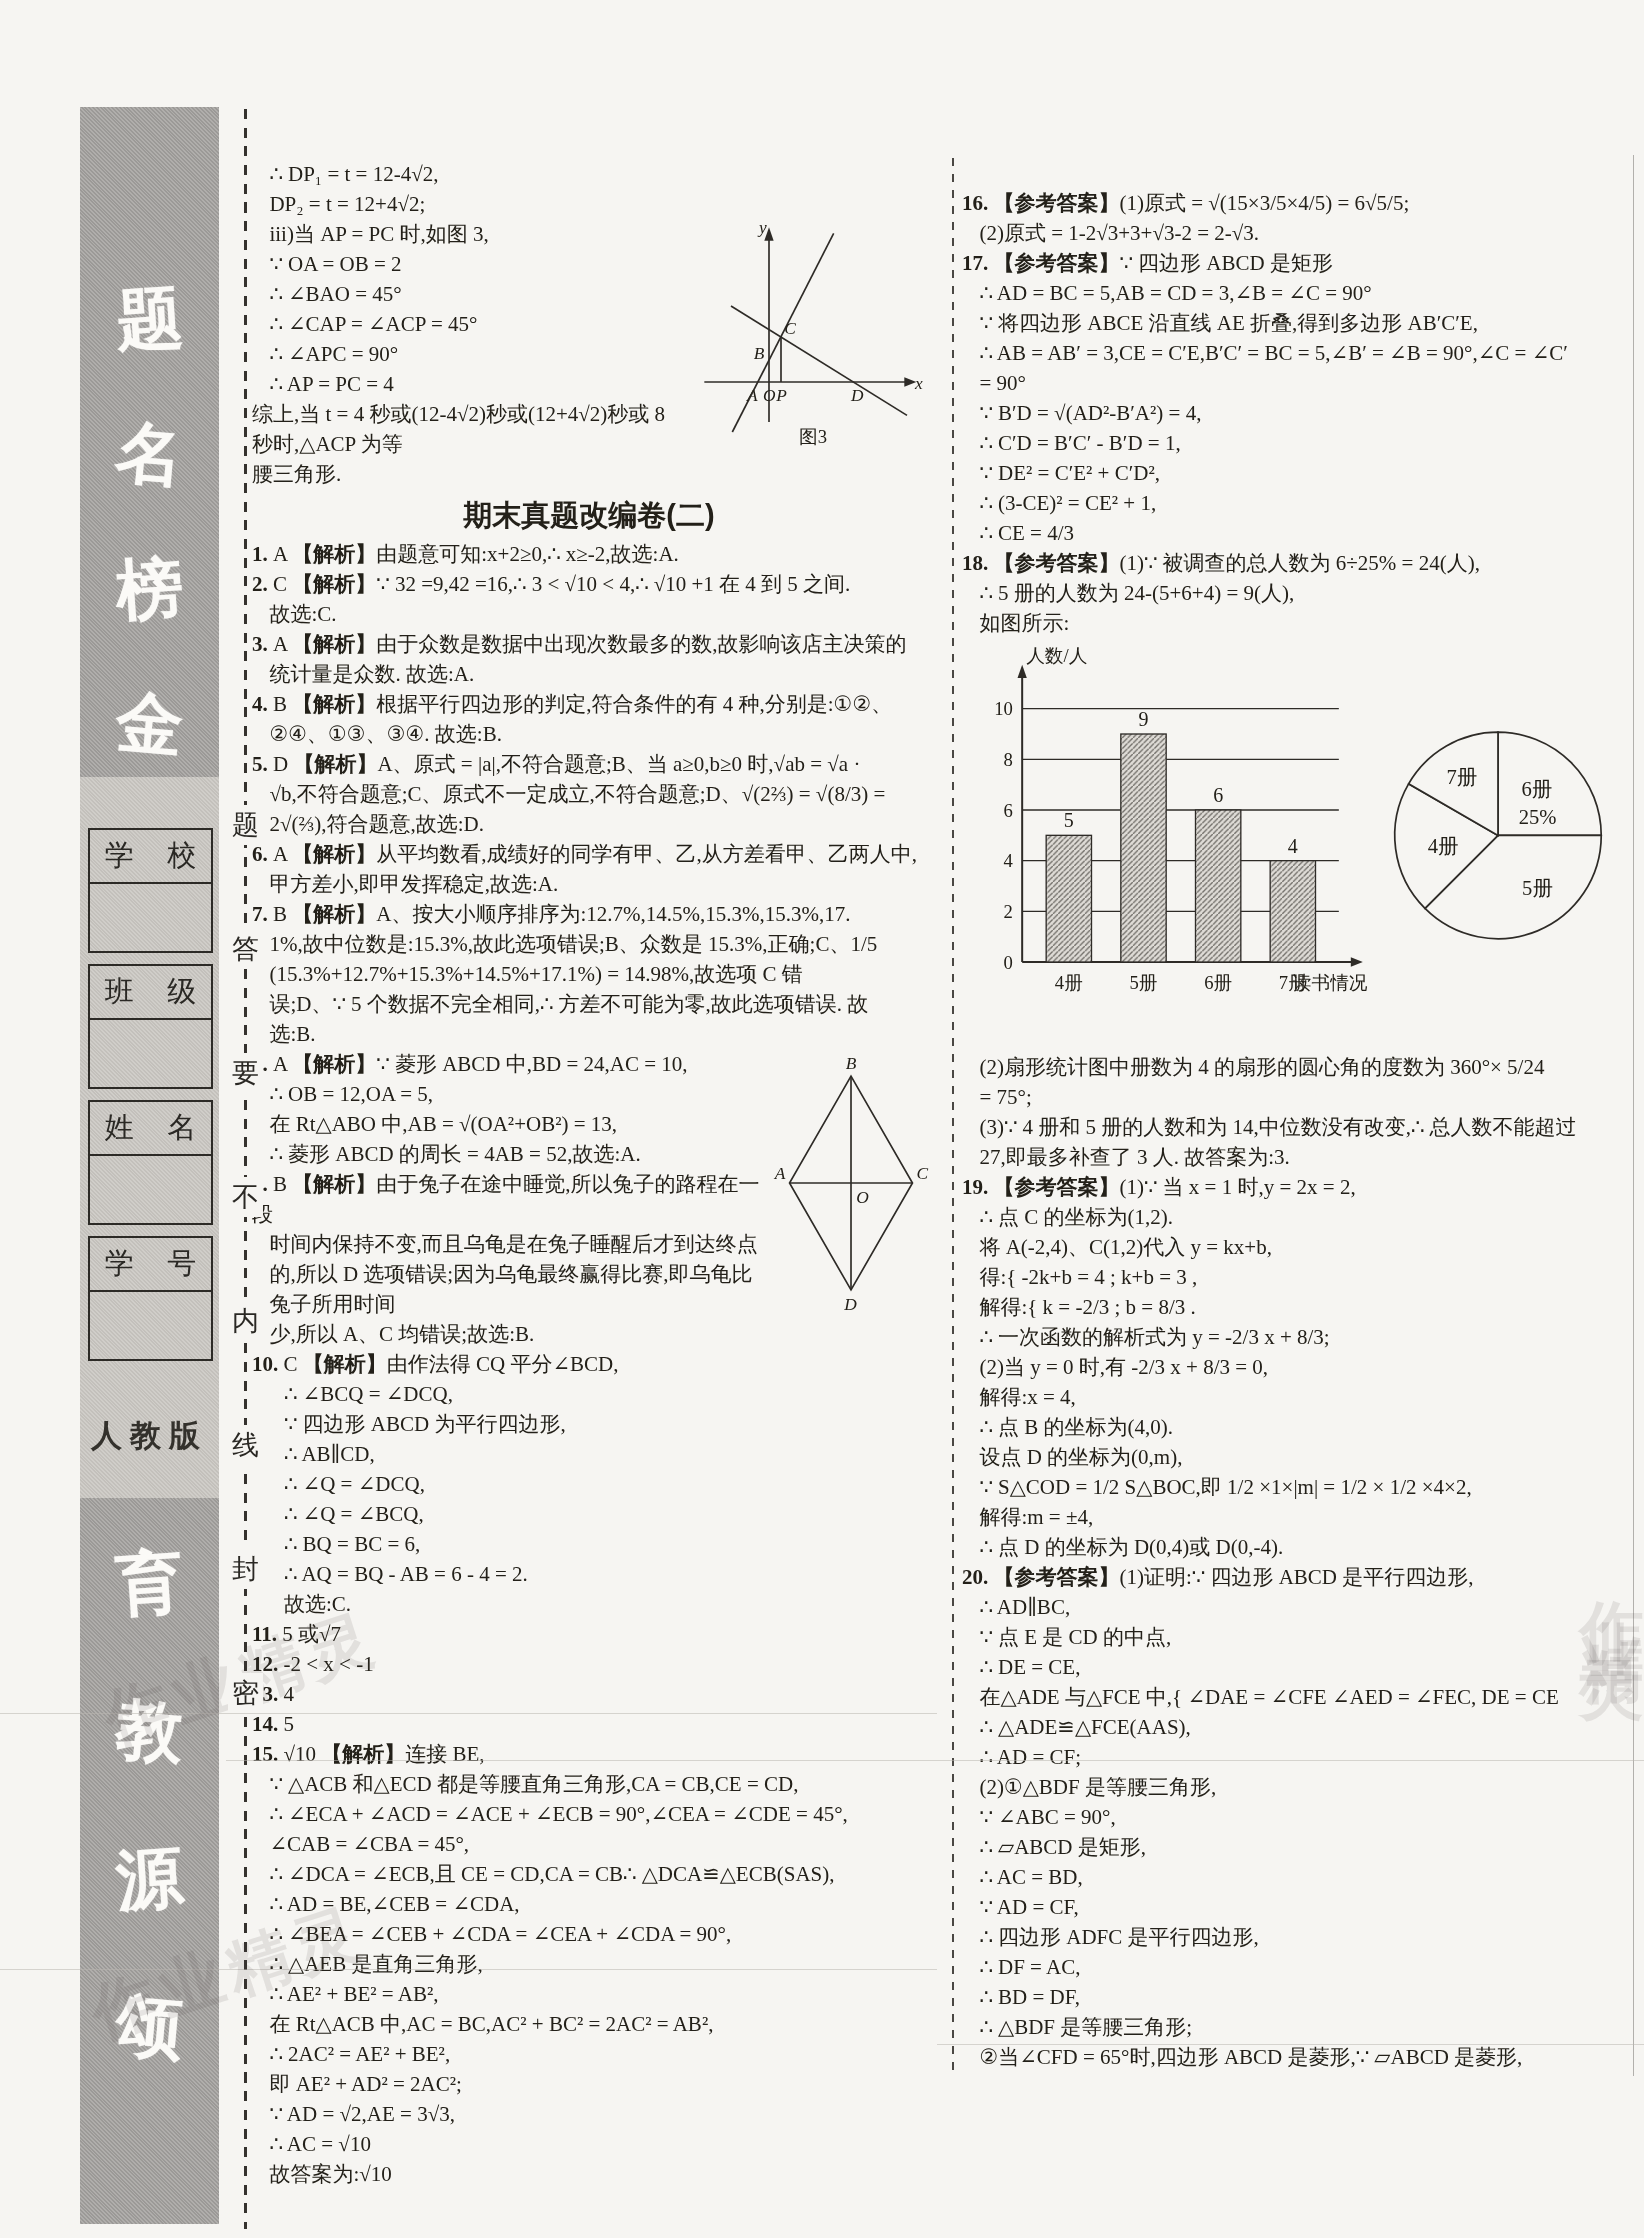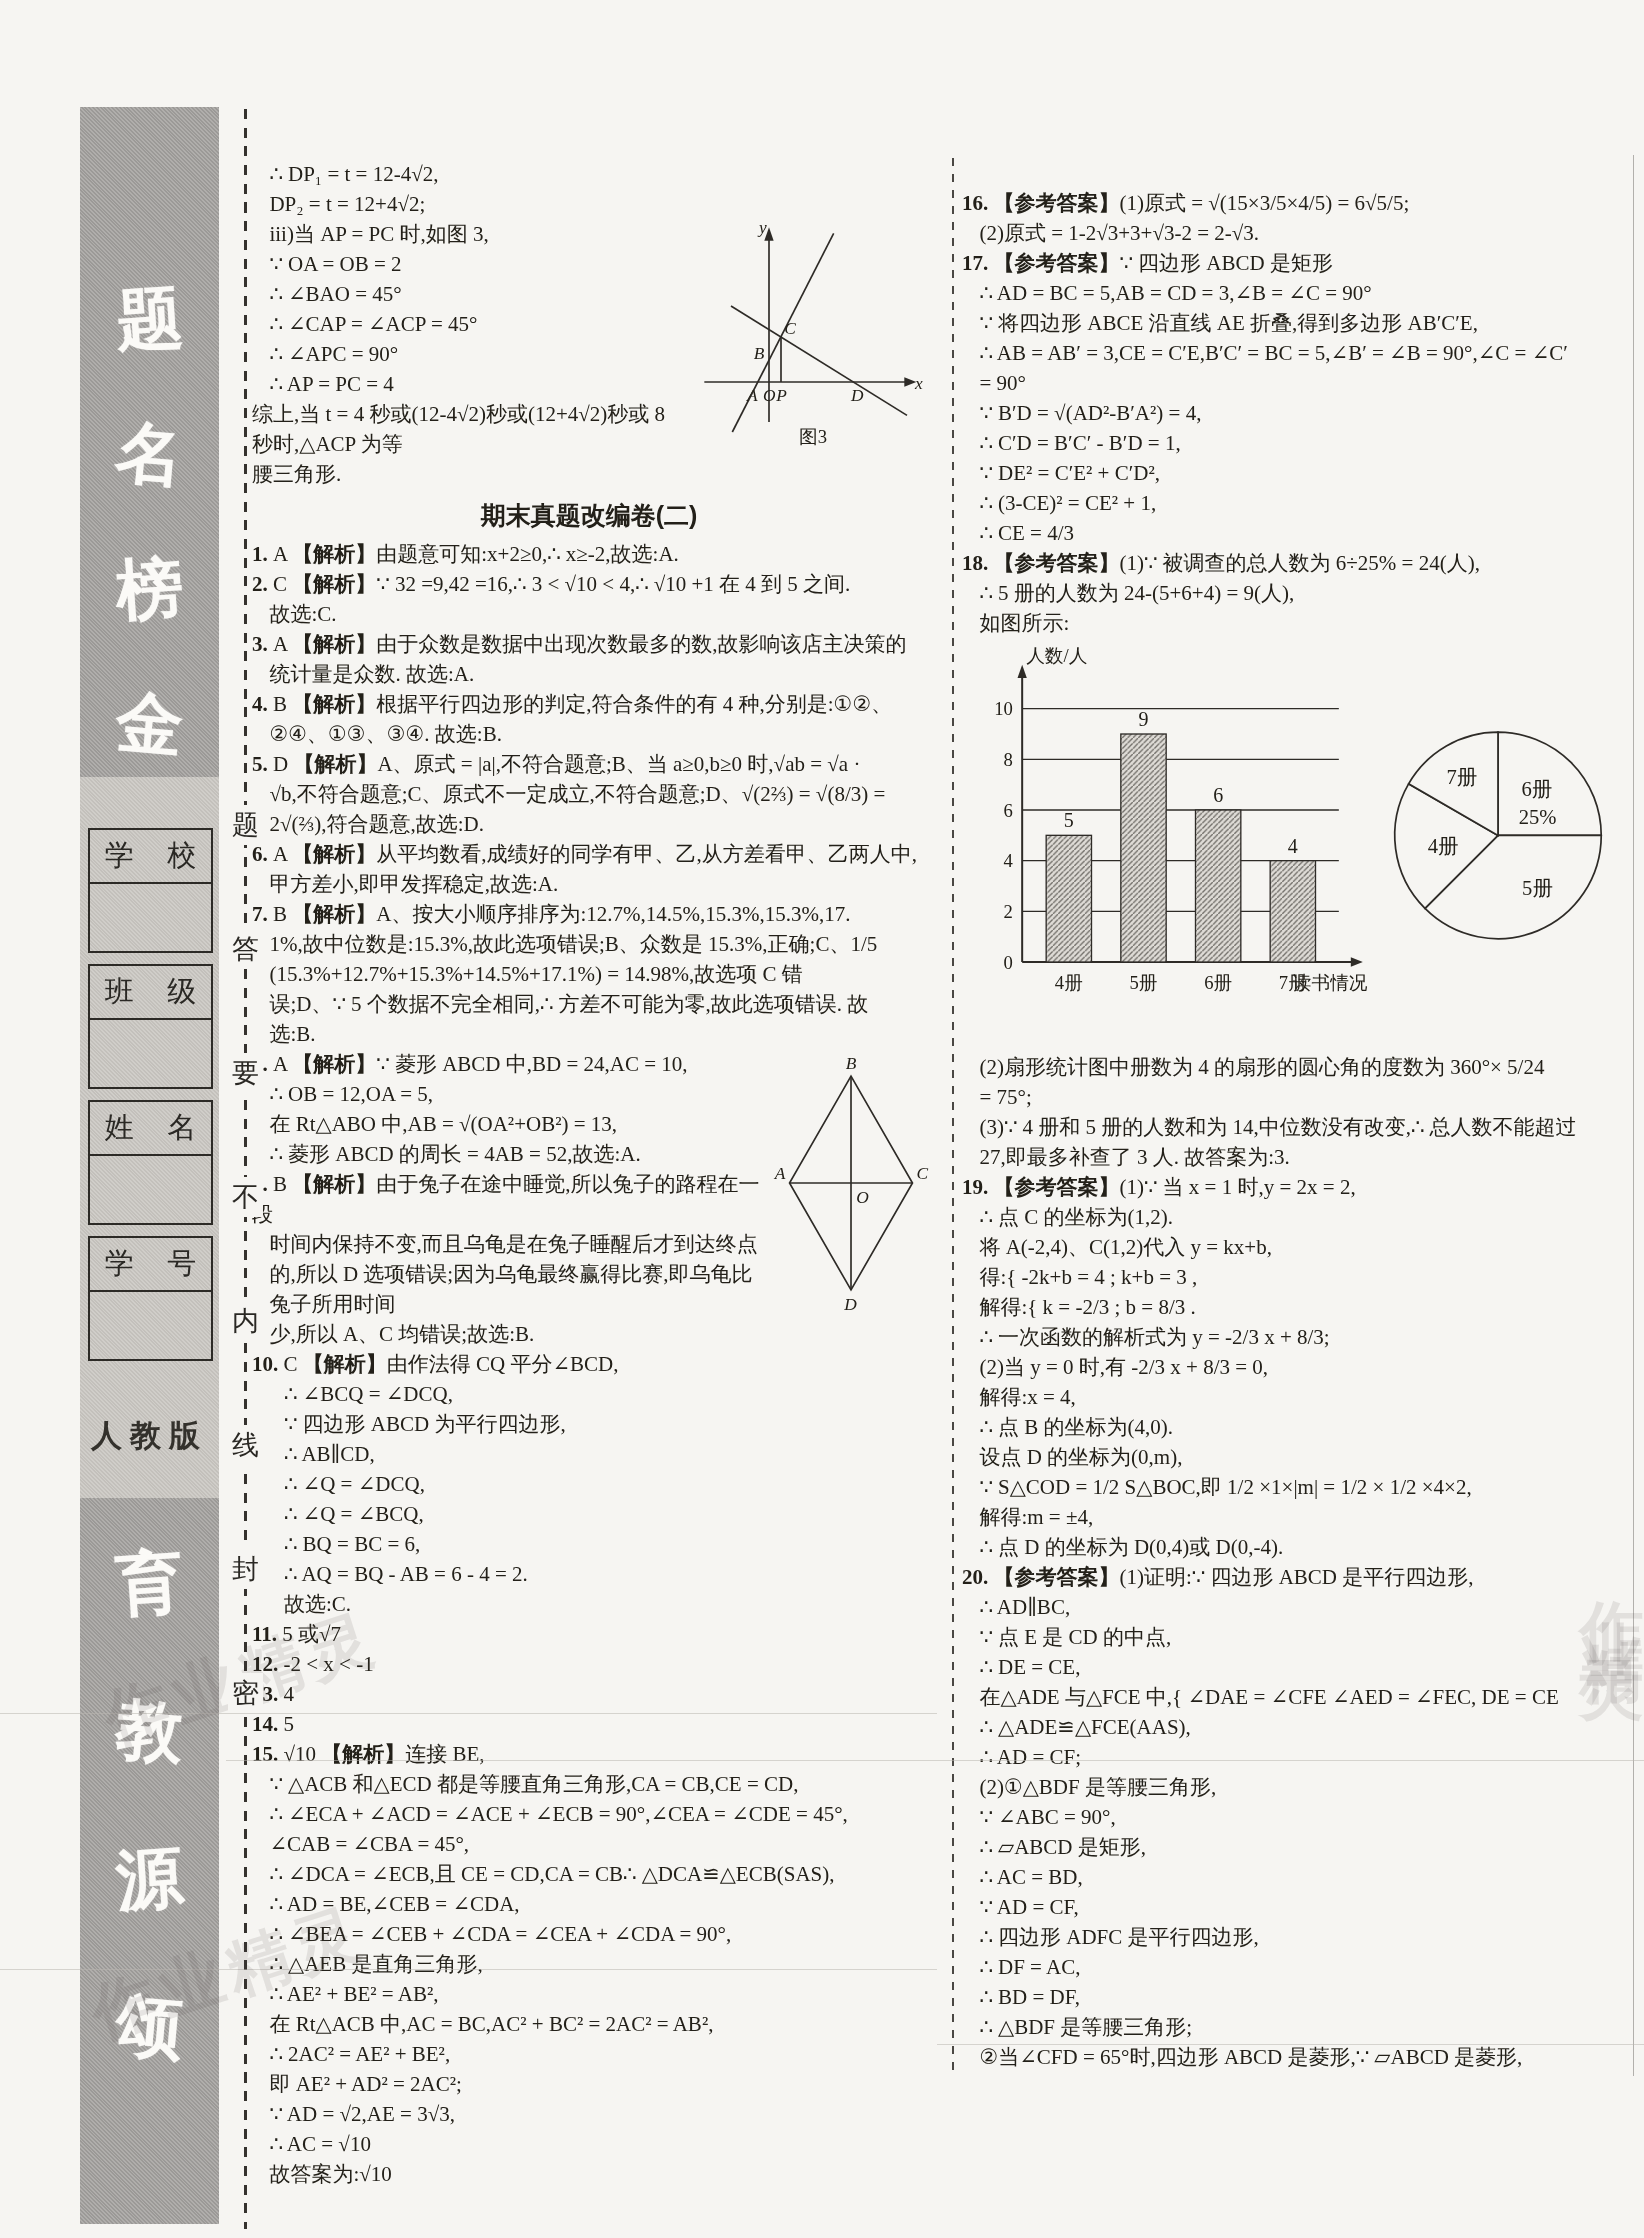--- a/index.html
+++ b/index.html
@@ -32,21 +32,21 @@
           background:repeating-linear-gradient(180deg,#4a4743 0 8px,transparent 8px 16px);}
   .edge-line{position:absolute;left:1633px;top:155px;width:1.3px;height:1921px;background:#9b9894;opacity:.75;}
   
   .col{position:absolute;top:159px;font-size:21px;line-height:30px;}
   #col-left{left:252px;width:674px;}
   #col-right{left:962px;width:669px;margin-top:29px;}
   .line{min-height:30px;}
   .line b{font-weight:bold;}
   .i1{padding-left:17.4px;}
   .i2{padding-left:32px;}
-  .center{text-align:center;font-weight:bold;font-size:25px;line-height:susans;padding:10.7px 0 9.3px 0;
+  .center{text-align:center;font-weight:bold;font-size:29px;line-height:susans;padding:10.7px 0 9.3px 0;
           font-family:"Liberation Sans","DejaVu Sans",sans-serif;}
   
   .fig-r{float:right;margin:2.7px 0 4px 9.3px;}
   .charts-block{width:661px;height:407px;margin:4px 0 2.7px 0;white-space:nowrap;}
   .bar-chart-slot{display:inline-block;vertical-align:top;width:407px;height:400px;}
   .pie-slot{display:inline-block;vertical-align:top;margin:73px 0 0 6.7px;}
   svg{overflow:visible;}
   svg text{font-family:"Liberation Serif","DejaVu Serif",serif;fill:#232019;}
   .it{font-style:italic;}
   

